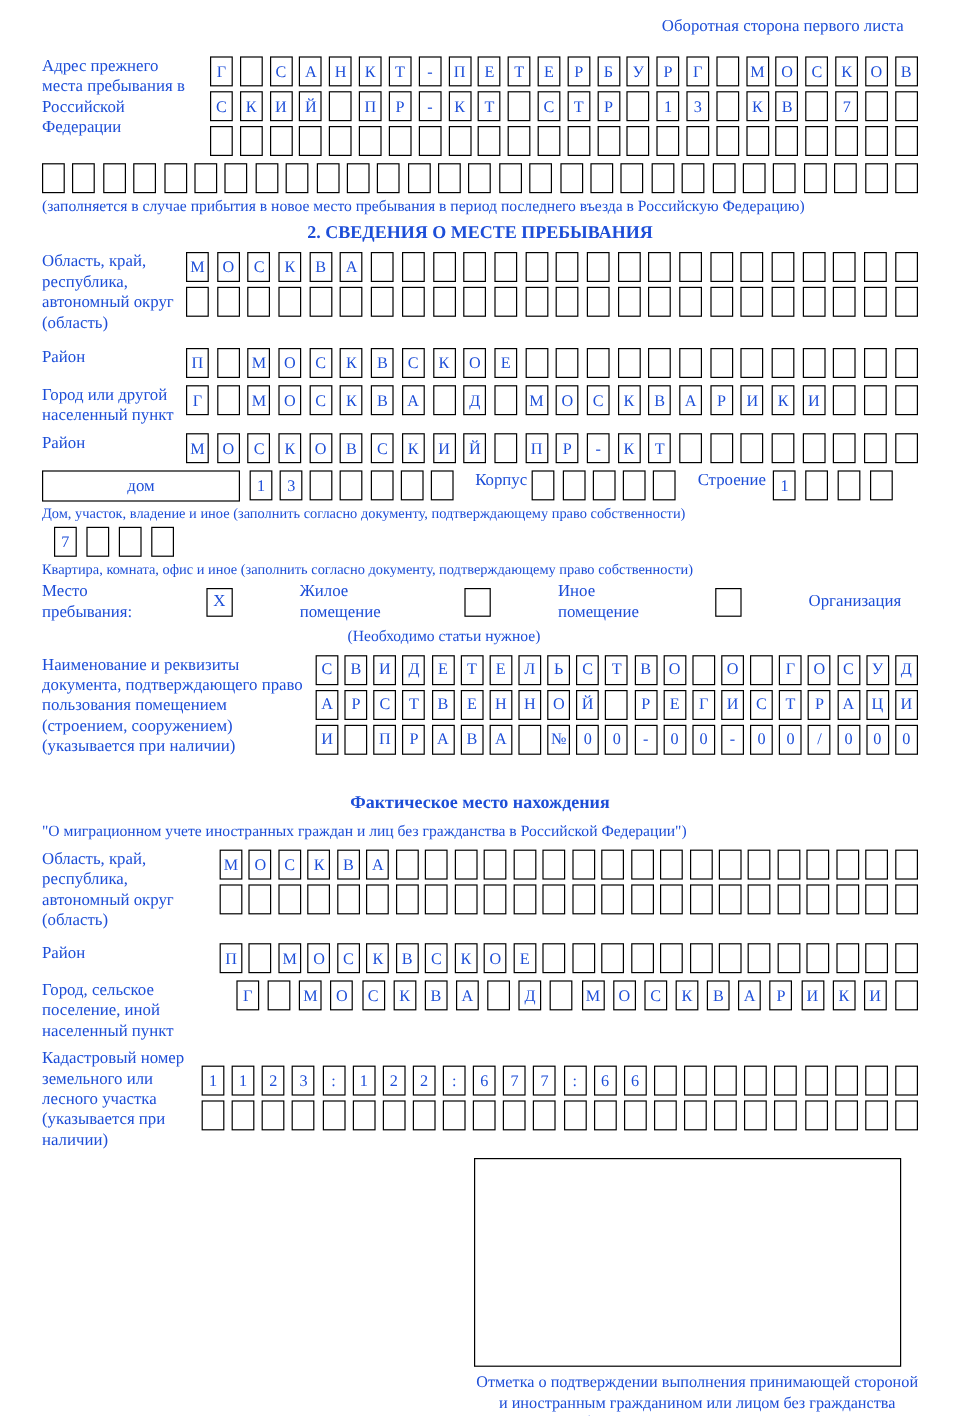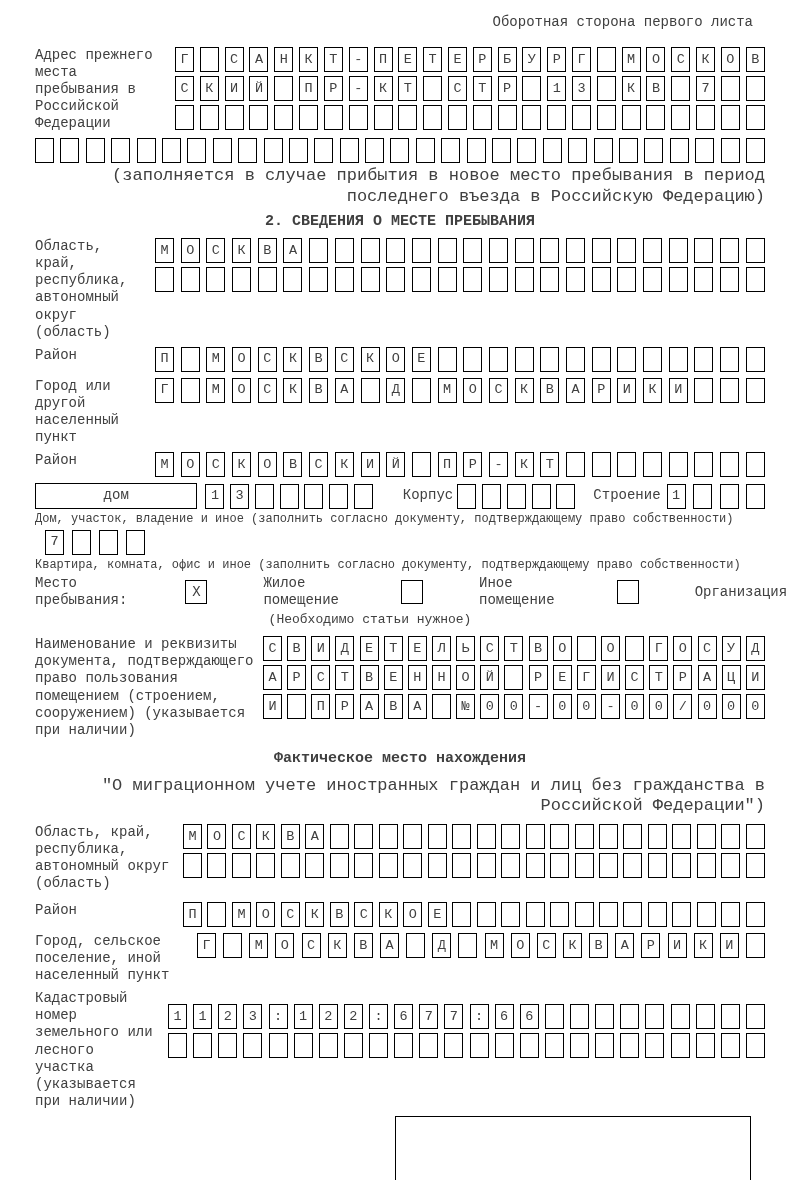--- a/index.html
+++ b/index.html
@@ -1,40 +1,40 @@
 <!DOCTYPE html>
 <html lang="ru"><head>
 <meta charset="utf-8">
 <style>
   html,body{margin:0;padding:0;background:#ffffff;}
   .page{
     width:800px;height:1180px;box-sizing:border-box;
-    padding:14px 35px 10px 35px;background:#fff;color:#404040;
-    font-family:Liberation Mono, monospace;
+    padding:14px 35px 10px 35px;background:#fff;color:#1d4ed8;
+    font-family:Liberation Serif, serif;
     font-size:14px;line-height:1.22;overflow:hidden;position:relative;
   }
   .back-note{text-align:right;margin-bottom:16px;padding-right:12px;}
   .row{display:flex;margin-bottom:6px;}
   .lbl{flex:0 0 auto;padding-right:8px;box-sizing:border-box;}
   .grids{flex:1 1 auto;display:flex;flex-direction:column;gap:4px;min-width:0;}
   .cells{display:flex;justify-content:space-between;}
   .cell{
     flex:0 0 19px;width:19px;height:25px;box-sizing:border-box;
     border:1.6px solid #000;display:flex;align-items:center;justify-content:center;
     font-size:13.5px;line-height:1;background:#fff;
   }
   .fullrow{margin-bottom:3px;}
-  .note{font-size:17px;text-align:right;margin-bottom:3px;}
+  .note{font-size:13px;text-align:left;margin-bottom:3px;}
   .note-left{font-size:12px;margin:1px 0 3px 0;}
   .h-center{text-align:center;font-weight:bold;font-size:15px;margin:5px 0 7px 0;}
   .namedbox{
     border:1.6px solid #000;height:26px;box-sizing:border-box;
     display:flex;align-items:center;justify-content:center;font-size:14px;background:#fff;
   }
-  .houserow{display:flex;align-items:center;margin-bottom:3px;}
+  .houserow{display:flex;margin-bottom:3px;}
   .inline-grid{display:flex;justify-content:space-between;}
   .checkbox{
     width:22px;height:24px;box-sizing:border-box;border:1.6px solid #000;
     display:inline-flex;align-items:center;justify-content:center;font-size:14px;flex:0 0 auto;
   }
   .stayrow{display:flex;align-items:center;margin-bottom:3px;gap:48px;}
   .stayrow .opt-label{margin:0 14px 0 8px;}
   .choose-note{font-size:13px;text-align:center;width:430px;margin:0 0 8px 120px;}
   .stamp-wrap{margin-left:360px;width:372px;}
   .stamp-box{width:356px;height:174px;box-sizing:border-box;border:1.8px solid #000;background:#fff;}
@@ -324,21 +324,21 @@
     <div class="namedbox" style="width:165px">дом</div>
     <div class="inline-grid" style="width:170px;margin-left:8px">
         <span class="cell">1</span>
         <span class="cell">3</span>
         <span class="cell"></span>
         <span class="cell"></span>
         <span class="cell"></span>
         <span class="cell"></span>
         <span class="cell"></span>
       </div>
-    <div style="margin-left:30px">Корпус</div>
+    <div style="margin-left:18px">Корпус</div>
     <div class="inline-grid" style="width:120px;margin-left:4px">
         <span class="cell"></span>
         <span class="cell"></span>
         <span class="cell"></span>
         <span class="cell"></span>
         <span class="cell"></span>
       </div>
     <div style="margin-left:18px">Строение</div>
     <div class="inline-grid" style="width:100px;margin-left:6px">
         <span class="cell">1</span>

